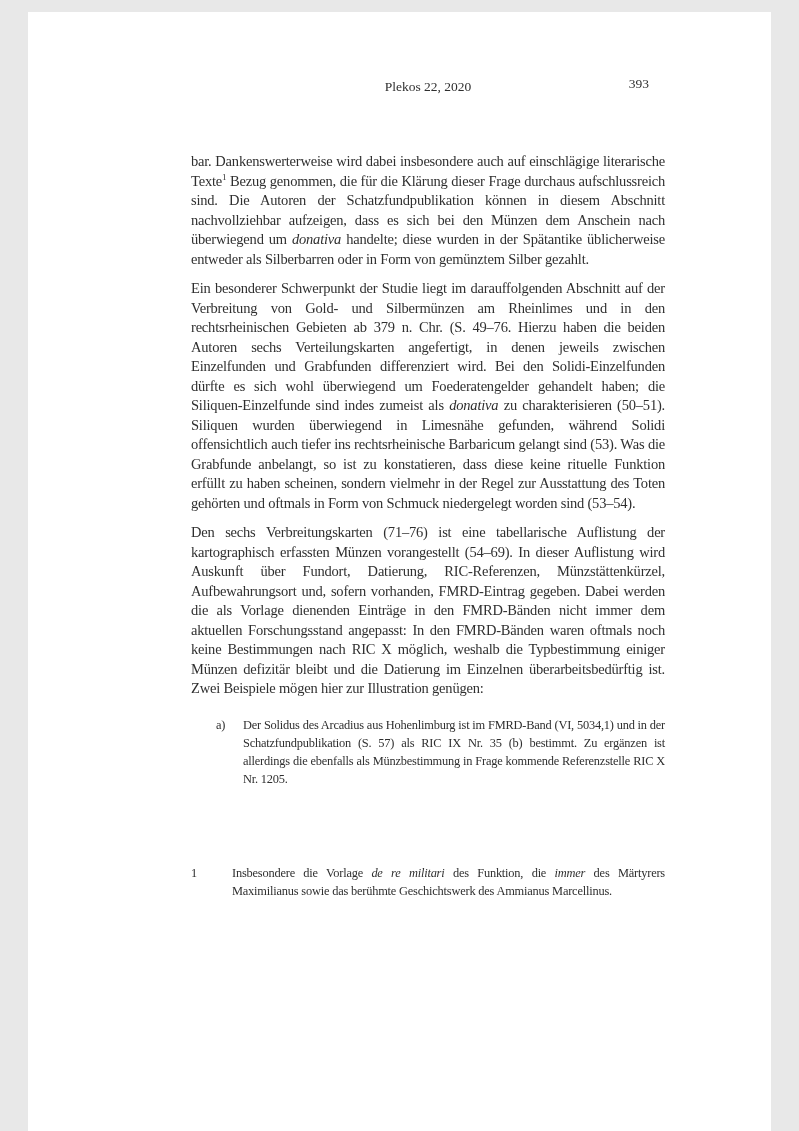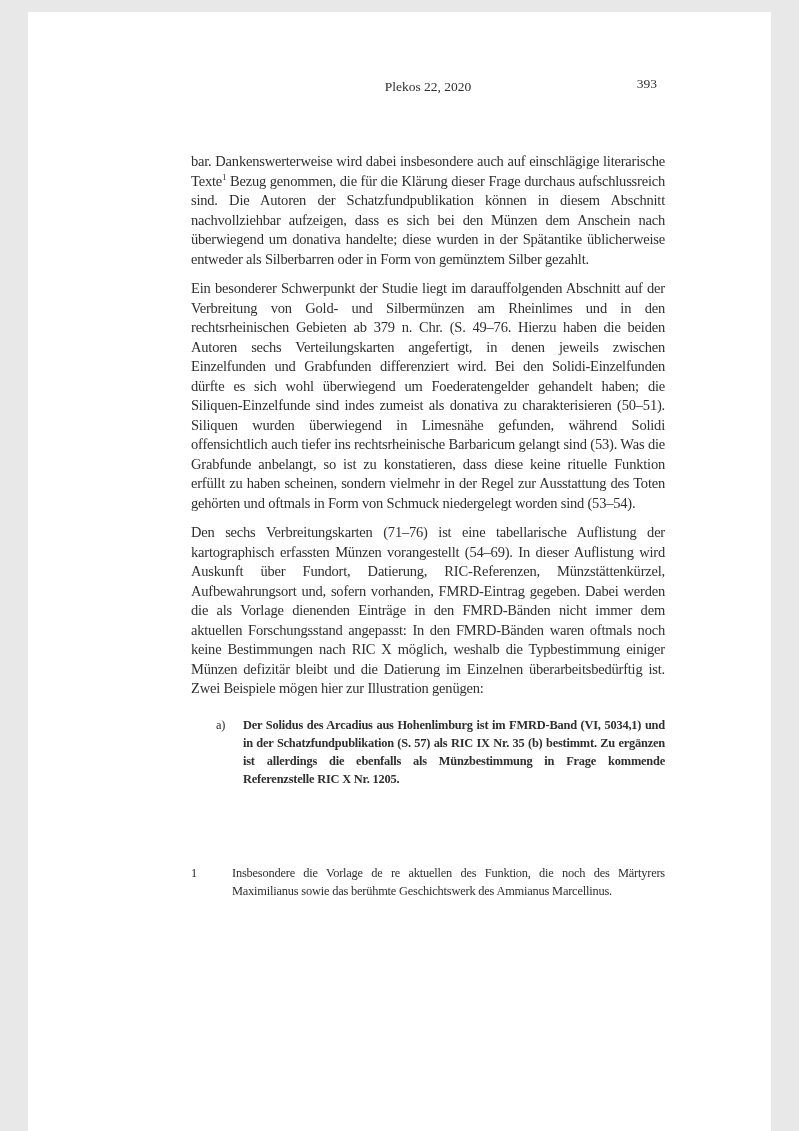--- a/index.html
+++ b/index.html
@@ -10,35 +10,35 @@
     background:#ffffff;
     overflow:hidden;
     font-family:"Liberation Serif", serif;
     color:#2f2f2f;
   }
   .running-head {
     position:absolute; top:67px; left:163px; width:474px;
     font-size:13.5px; line-height:16px;
   }
   .journal { text-align:center; }
-  .pagenum { position:absolute; right:8px; top:-3px; }
+  .pagenum { position:absolute; right:16px; top:-3px; }
   .textblock { position:absolute; top:140px; left:163px; width:474px; }
   p.para {
     font-size:14.5px; line-height:19.5px; letter-spacing:-0.2px;
     text-align:justify; hyphens:auto; -webkit-hyphens:auto;
     margin:0 0 10px 0;
   }
   p.para sup { font-size:9px; line-height:0; vertical-align:super; }
-  .italic { }
+  .italic { font-style:italic; }
   .list-item {
     display:flex; margin:17px 0 0 25px;
     font-size:12.4px; line-height:18.3px; letter-spacing:-0.2px;
   }
   .list-marker { width:27px; flex:none; }
-  .list-text { flex:1; text-align:justify; hyphens:auto;font-weight:bold; -webkit-hyphens:auto; }
+  .list-text { flex:1; text-align:justify; hyphens:auto; -webkit-hyphens:auto; }
   .footnote-block { position:absolute; top:852px; left:163px; width:474px; }
   .footnote {
     display:flex;
     font-size:12.4px; line-height:18.3px; letter-spacing:-0.2px;
   }
   .fn-marker { width:41px; flex:none; }
   .fn-text { flex:1; text-align:justify; hyphens:auto; -webkit-hyphens:auto; }
 </style>
 </head>
 <body>
@@ -60,17 +60,17 @@
           <span class="list-marker">a)</span>
           <div class="list-text"><span>Der Solidus des Arcadius aus Hohenlimburg ist im FMRD-Band (VI, 5034,1) und in der Schatzfundpublikation (S. 57) als RIC IX Nr. 35 (b) bestimmt. Zu ergänzen ist allerdings die ebenfalls als Münzbestimmung in Frage kommende Referenzstelle RIC X Nr. 1205.</span></div>
         </div>
       </div>
   </div>
 
   <div class="footnote-block">
     <div id="footnotes">
         <div class="footnote">
           <span class="fn-marker">1</span>
-          <div class="fn-text"><span>Insbesondere die Vorlage </span><span class="italic">de re aktuellen</span><span> des Funktion, die </span><span class="italic">noch</span><span> des Märtyrers Maximilianus sowie das berühmte Geschichtswerk des Ammianus Marcellinus.</span></div>
+          <div class="fn-text"><span>Insbesondere die Vorlage </span><span class="italic">de re militari</span><span> des Funktion, die </span><span class="italic">immer</span><span> des Märtyrers Maximilianus sowie das berühmte Geschichtswerk des Ammianus Marcellinus.</span></div>
         </div>
       </div>
   </div>
 </div>
 
 </body></html>

